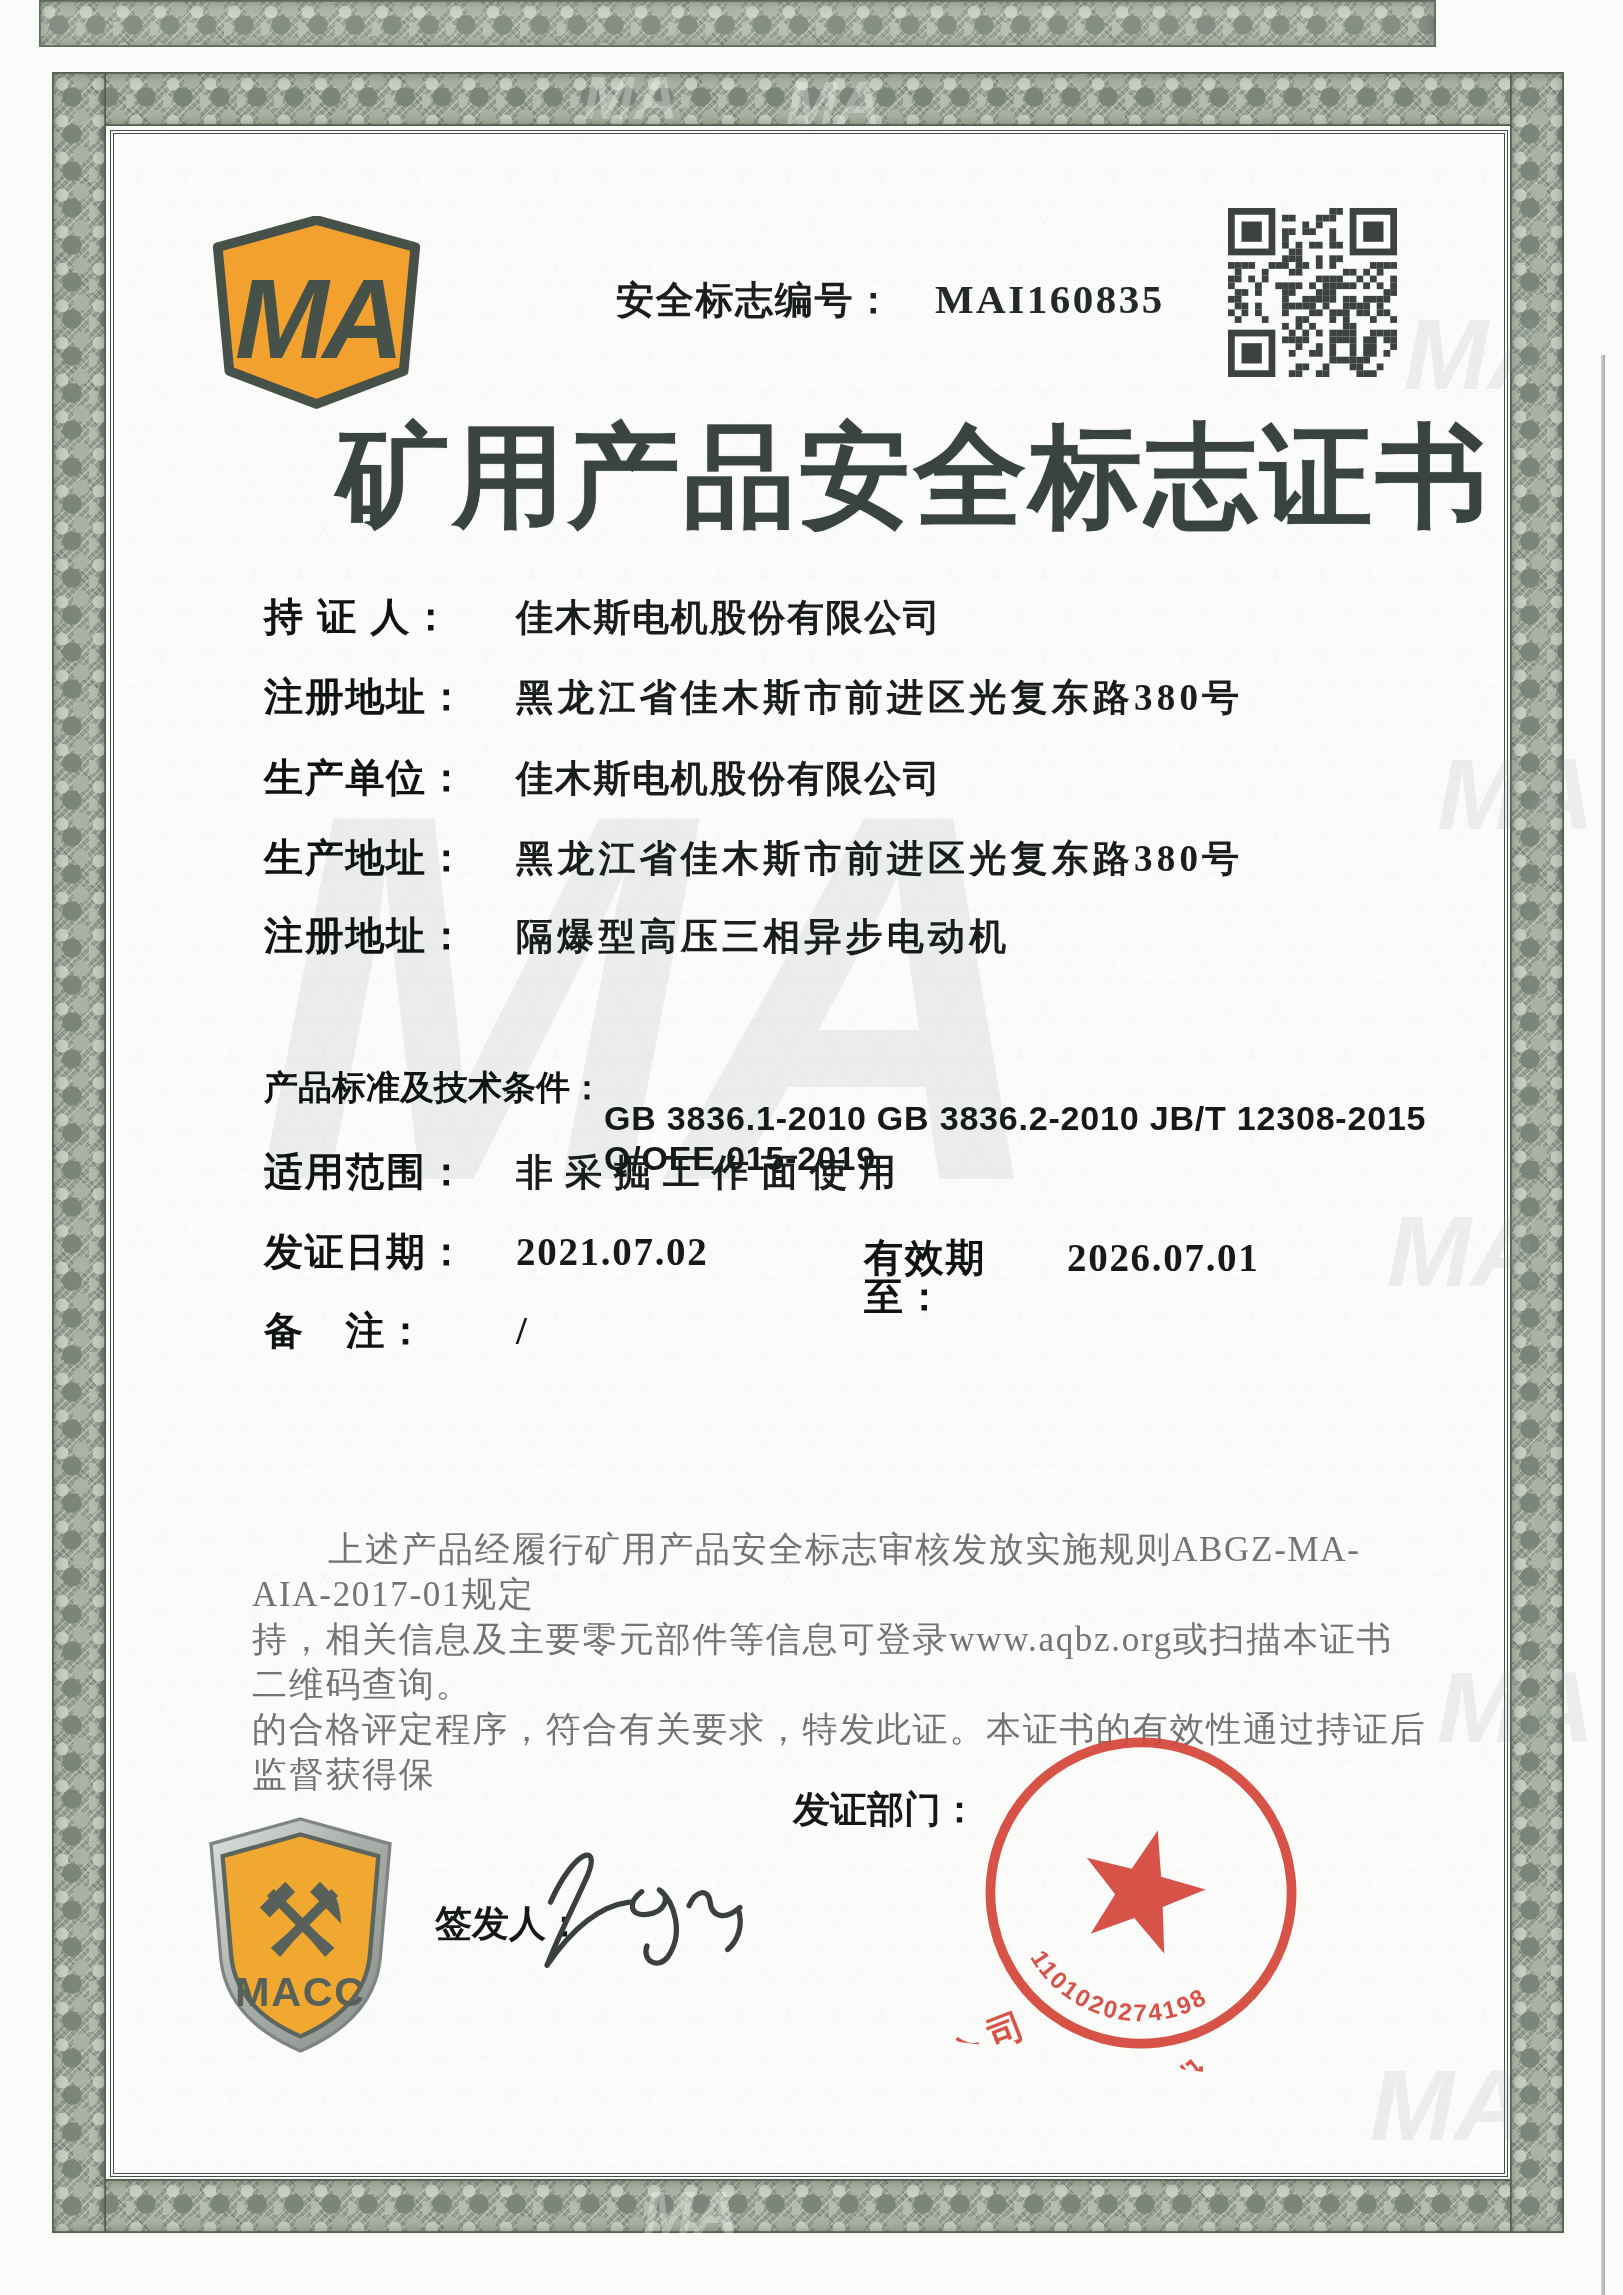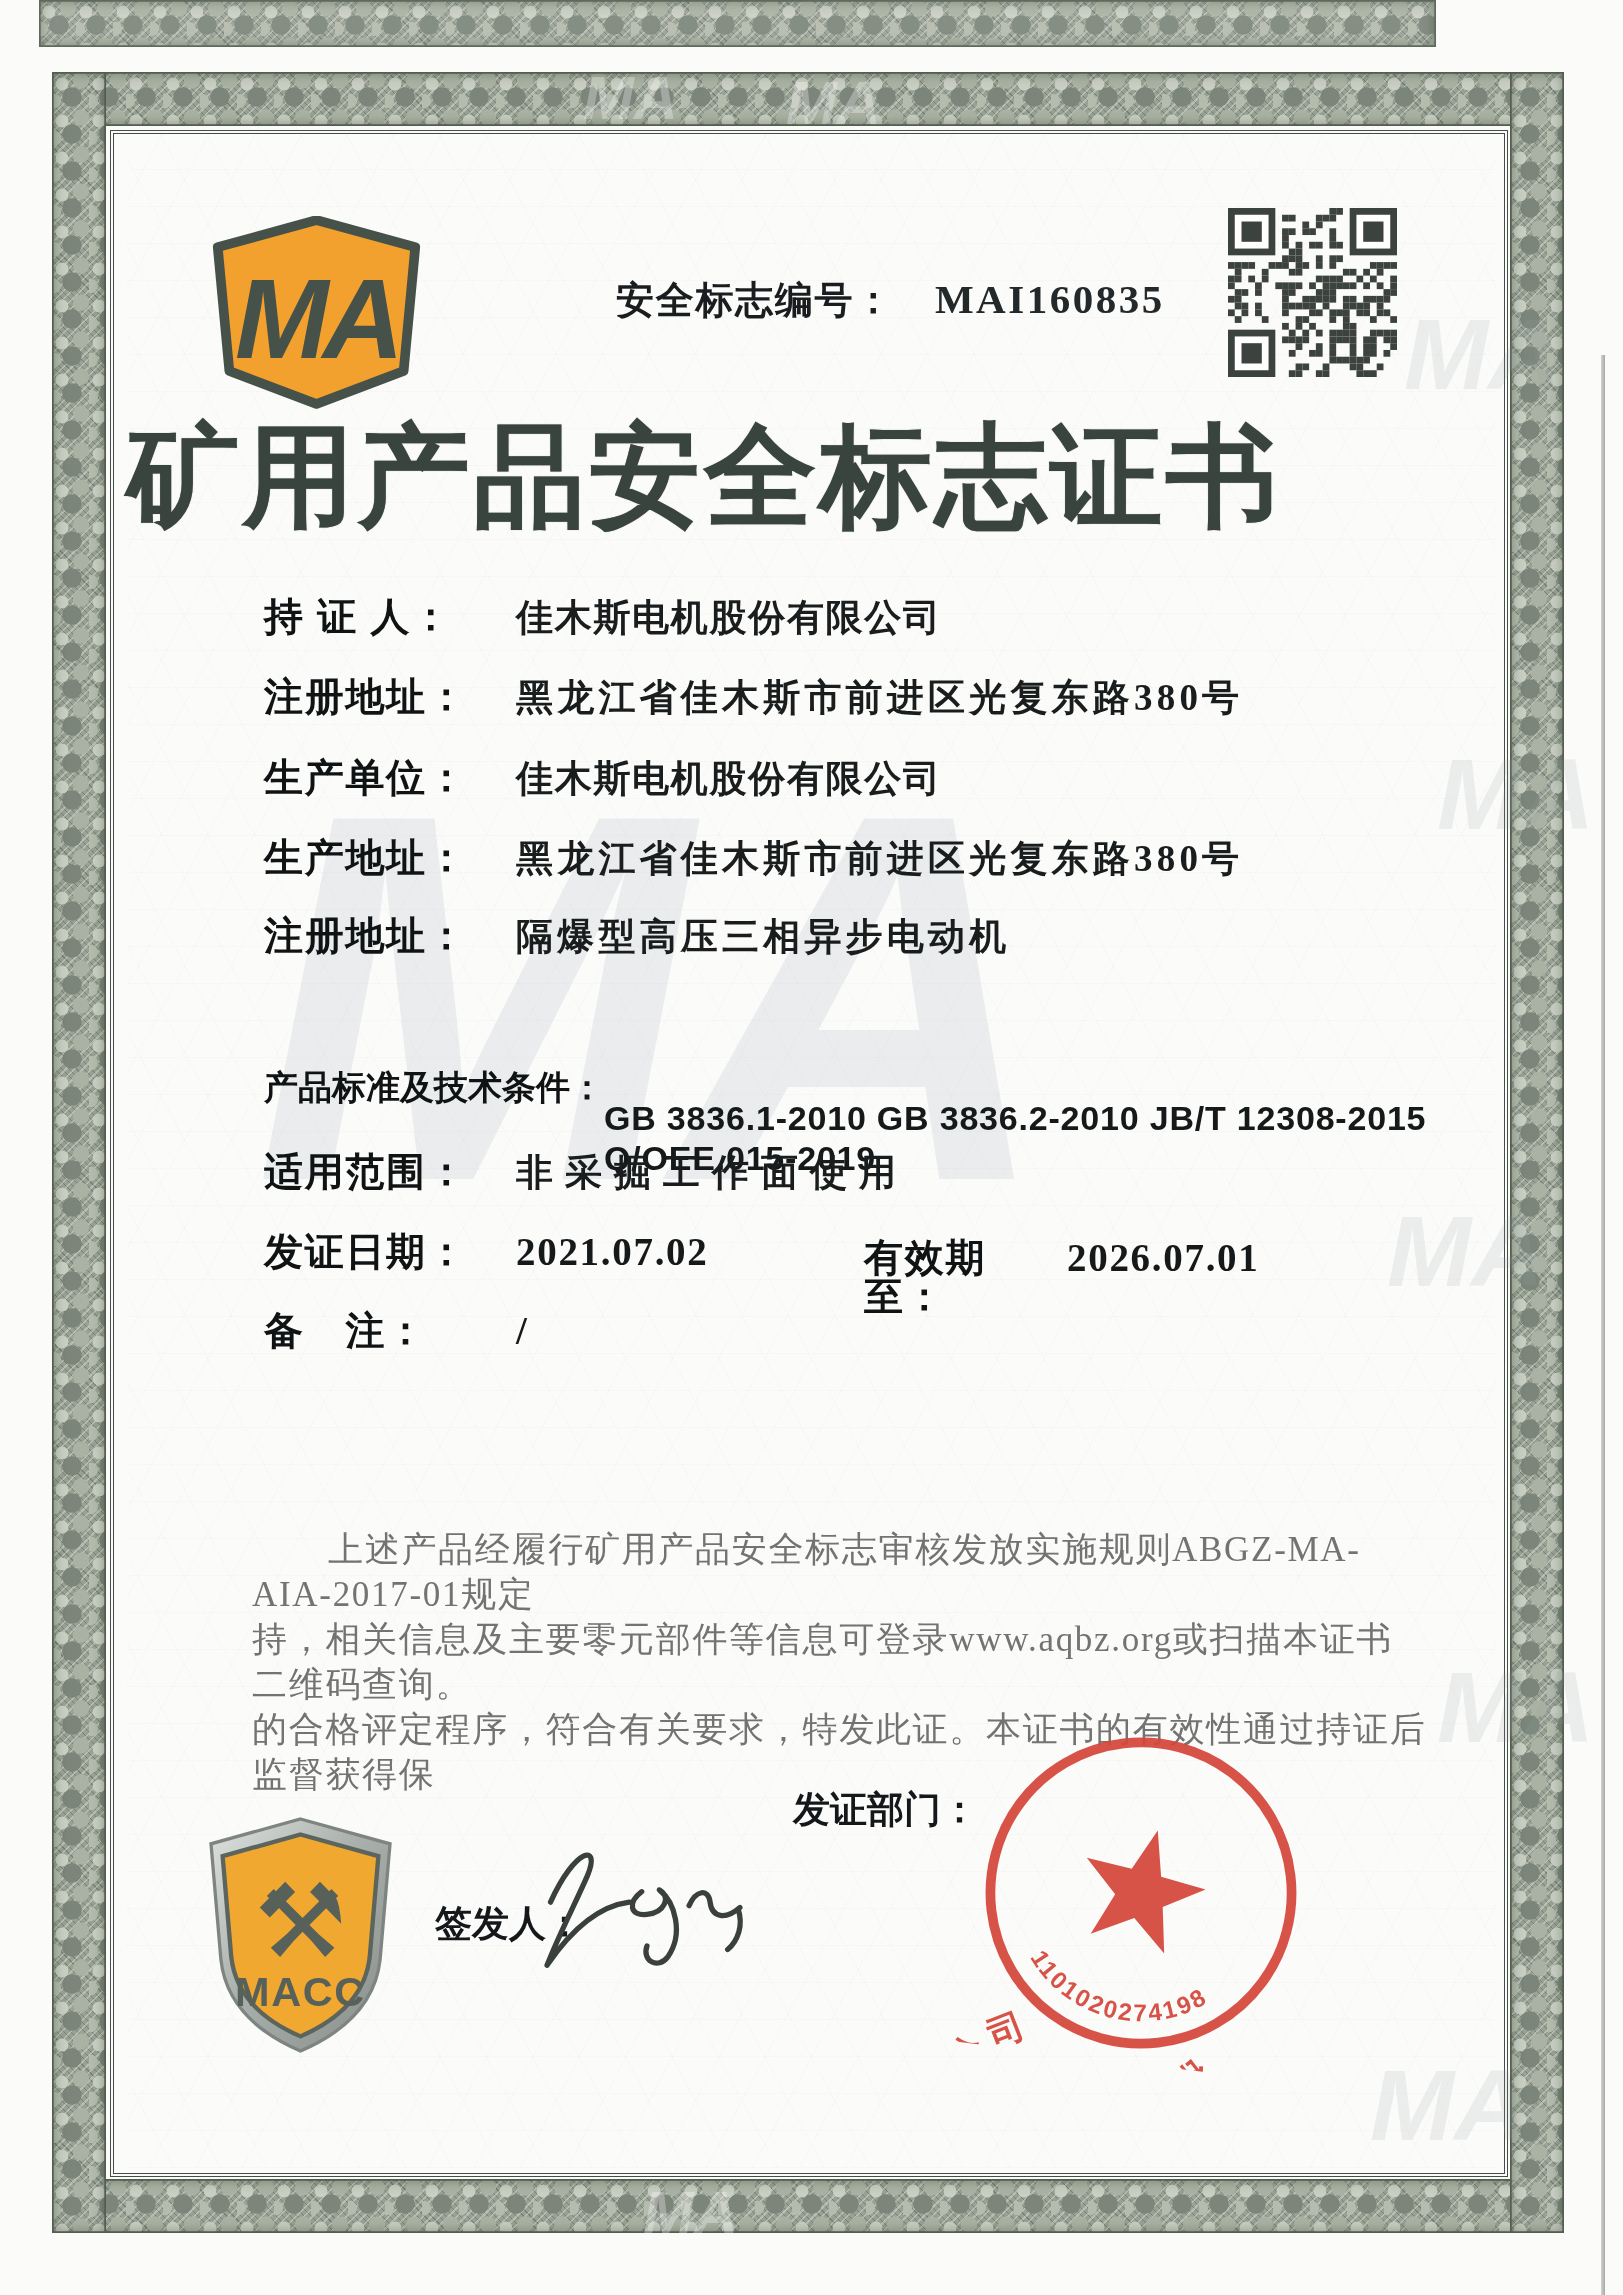--- a/index.html
+++ b/index.html
@@ -57,21 +57,21 @@
   }
   .ghost.on-band{color:rgba(255,255,255,.30);font-size:61px;}
   
   .content{position:absolute;inset:0;z-index:2;}
   .ma-logo{position:absolute;left:210px;top:216px;}
   .qr{position:absolute;left:1228px;top:208px;}
   .safety-line{position:absolute;left:616px;top:279px;display:flex;align-items:baseline;gap:41px;}
   .safety-line .s-lbl{font:700 38px/1 "Liberation Sans",sans-serif;color:#1a1d1f;letter-spacing:1.7px;text-align:center;}
   .safety-line .s-val{font:700 41px/1 "Liberation Serif",serif;color:#23282a;letter-spacing:2.5px;}
   .title{
-    position:absolute;left:127px;top:416px;width:1370px;text-align:left;
+    position:absolute;left:121px;top:416px;width:1370px;text-align:right;
     font:700 112px/1.1 "Liberation Serif",serif;color:#39443e;letter-spacing:3.4px;
     text-shadow:0 0 0.8px rgba(57,68,62,.7);
   }
   .row{position:absolute;left:264px;display:flex;align-items:baseline;}
   .lbl{flex:0 0 252px;font:700 39px/1 "Liberation Sans",sans-serif;color:#101314;letter-spacing:1.7px;}
   .val{font:700 37px/1.15 "Liberation Serif",serif;color:#191d1d;letter-spacing:1.7px;}
   .val-addr{letter-spacing:4.2px;}
   .val-num{font:700 37px/1.15 "Liberation Sans",sans-serif;letter-spacing:0.8px;color:#16191a;}
   .val-serifnum{font:700 39px/1.15 "Liberation Serif",serif;letter-spacing:1.7px;color:#16191a;}
   .val-scope{letter-spacing:12px;}

